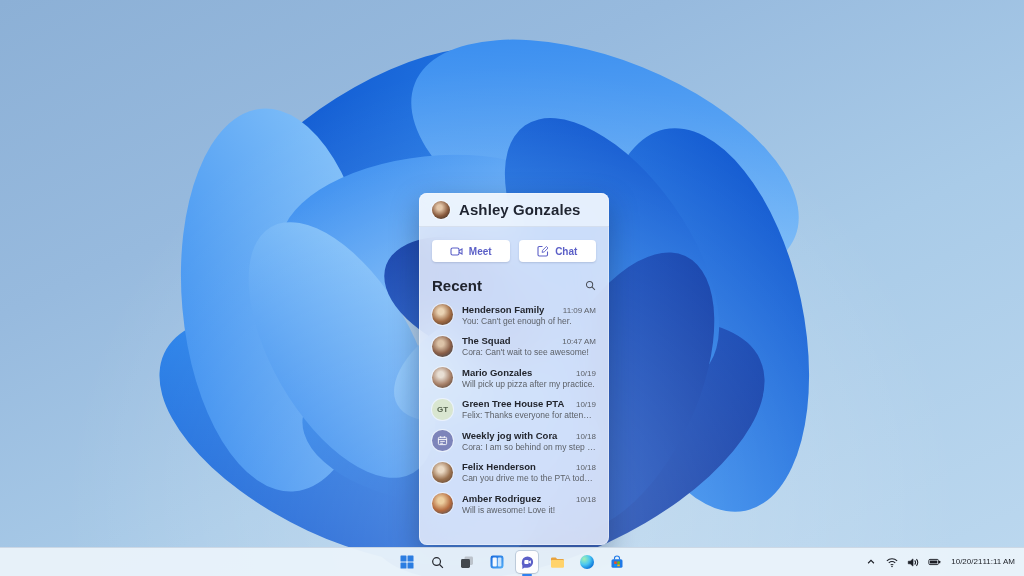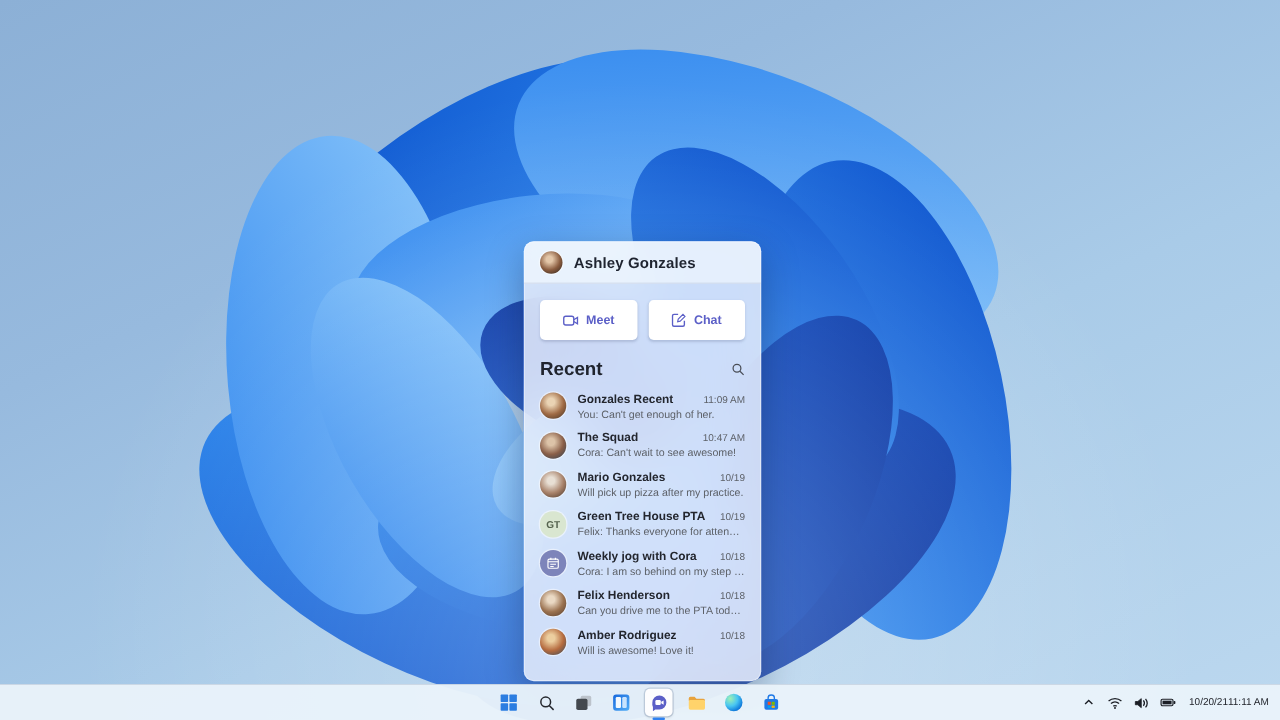--- a/index.html
+++ b/index.html
@@ -22,24 +22,24 @@
     box-shadow:0 10px 28px rgba(10,30,70,.35),0 0 0 1px rgba(255,255,255,.35) inset;
     overflow:hidden;
   }
   .panel-header{
     height:33px;flex:0 0 33px;display:flex;align-items:center;gap:9px;padding:0 13px;
     background:rgba(252,253,255,.55);border-bottom:1px solid rgba(90,100,130,.12);
   }
   .avatar{border-radius:50%;flex:0 0 auto;display:flex;align-items:center;justify-content:center;
     box-shadow:0 0 0 1px rgba(255,255,255,.5);}
   .panel-header .avatar{width:18px;height:18px;}
-  .user-name{font-size:12px;font-weight:700;color:#1f2430;letter-spacing:.1px;}
+  .user-name{font-size:15px;font-weight:700;color:#1f2430;letter-spacing:.1px;}
   .action-row{display:flex;gap:9px;margin:13px 13px 0;}
   .action-btn{
-    flex:1;height:32px;border:0;border-radius:4px;cursor:pointer;
+    flex:1;height:22px;border:0;border-radius:4px;cursor:pointer;
     background:#ffffff;display:flex;align-items:center;justify-content:center;gap:6px;
     color:#5b5fc7;font-size:10px;font-weight:700;font-family:inherit;
     box-shadow:0 1px 2px rgba(40,50,90,.18);
   }
   .recent-row{display:flex;align-items:center;justify-content:space-between;margin:15px 13px 5px;}
   .recent-label{font-size:15px;font-weight:700;color:#20242e;}
   .conv-list{flex:1;display:flex;flex-direction:column;}
   .conv-row{display:flex;align-items:center;gap:9px;padding:0 13px;height:31.5px;cursor:pointer;}
   .conv-row .avatar{width:21px;height:21px;}
   .avatar .initials{font-size:8px;font-weight:700;}
@@ -152,21 +152,21 @@
           <path d="M7.6 7.6 L10.8 10.8"></path>
       </svg>
     </span>
   </div>
 
   <div class="conv-list">
   <div class="conv-row">
     <span class="avatar conv-avatar" style="background: radial-gradient(circle at 42% 36%, rgb(234, 211, 180) 16%, rgb(160, 107, 69) 55%, rgb(70, 51, 36) 96%);"></span>
     <span class="conv-main">
       <span class="conv-top">
-        <span class="conv-name">Gonzales Recent</span>
+        <span class="conv-name">Henderson Family</span>
         <span class="conv-time">11:09 AM</span>
       </span>
       <span class="conv-preview">You: Can't get enough of her.</span>
     </span>
   </div>
 
   <div class="conv-row">
     <span class="avatar conv-avatar" style="background: radial-gradient(circle at 42% 36%, rgb(220, 195, 168) 16%, rgb(138, 95, 72) 55%, rgb(48, 64, 79) 96%);"></span>
     <span class="conv-main">
       <span class="conv-top">

